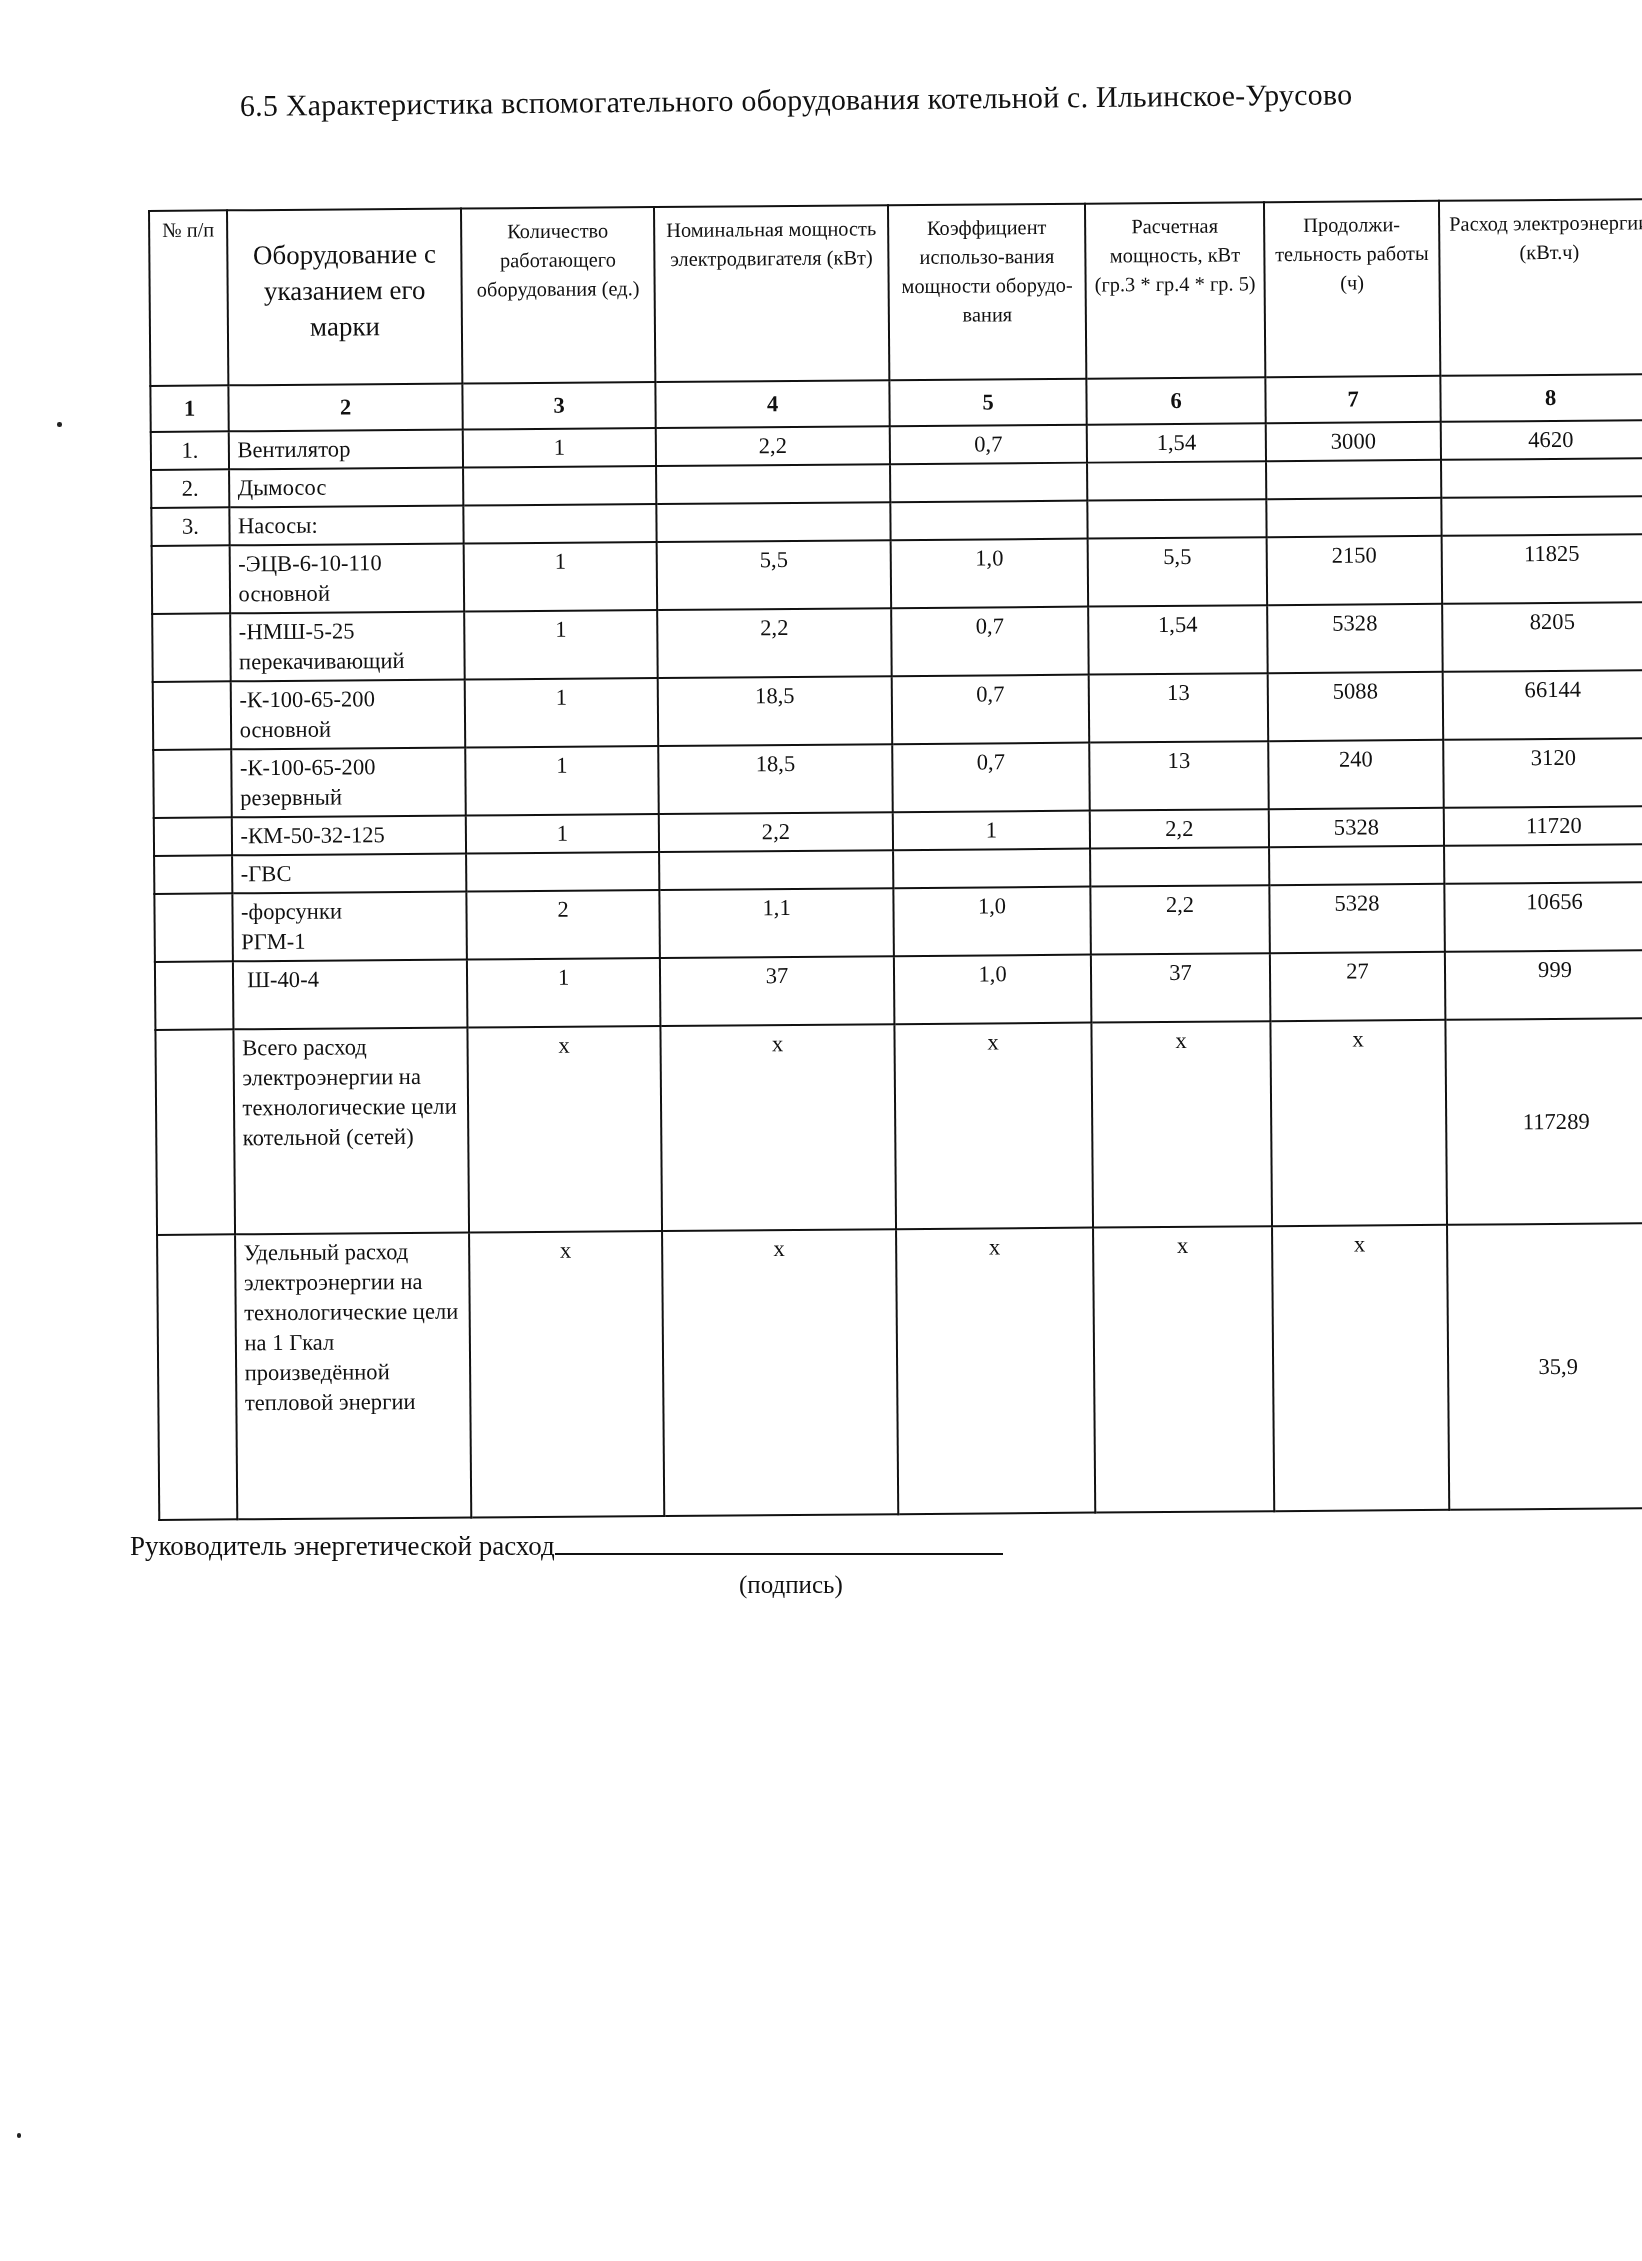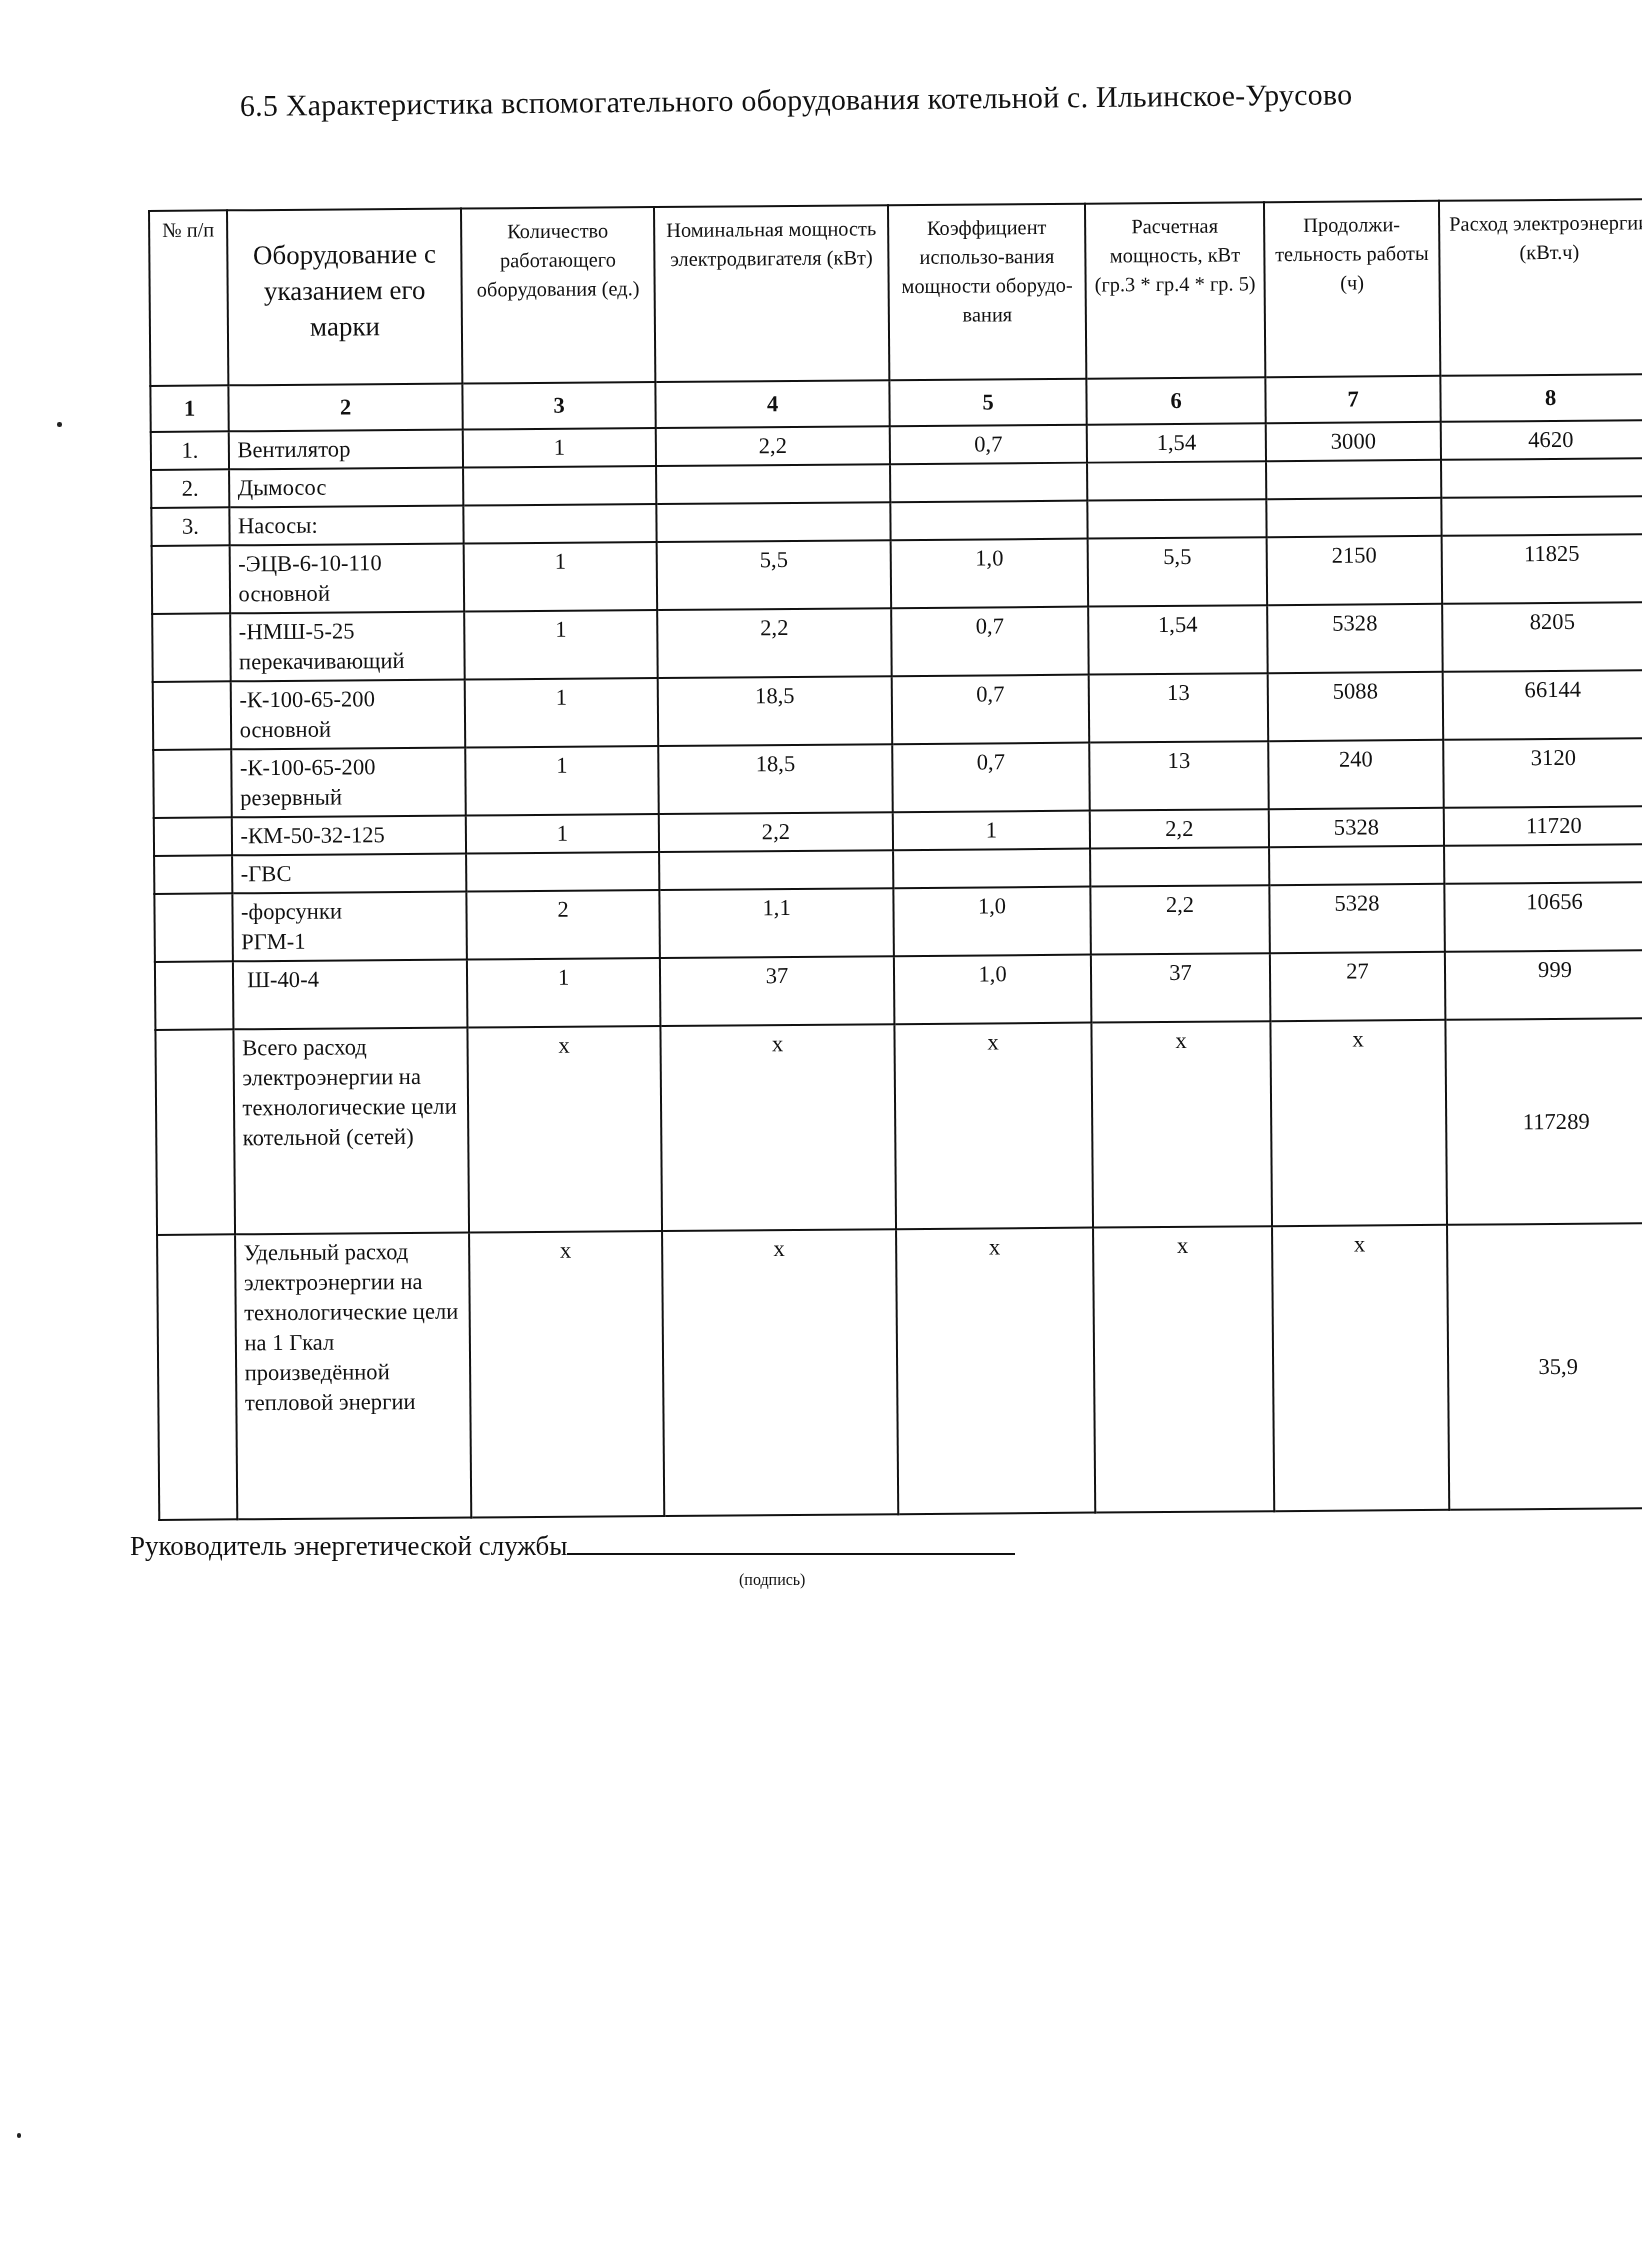--- a/index.html
+++ b/index.html
@@ -15,21 +15,21 @@
   th { text-align:center; font-size:20.4px; line-height:29px; padding-top:7.5px; }
   th.big { font-size:27px; line-height:36px; padding-top:26px; }
   th.num-hdr { font-size:20.4px; line-height:26px; padding-top:4.5px; }
   tr.colnums td { font-weight:bold; text-align:center; font-size:22.6px; padding:1.5px; height:41px; vertical-align:middle; }
   td.c { text-align:center; }
   td.name { text-align:left; padding-left:7.5px; }
   td.idx { text-align:center; padding-left:1.5px; padding-right:1.5px; }
   td.mid { vertical-align:middle; text-align:center; }
   .sign { position:absolute; left:130px; top:1529px; font-size:27px; white-space:nowrap; }
   .sign-line { display:inline-block; width:448px; border-bottom:2.3px solid #111; height:24px; vertical-align:baseline; }
-  .sign-caption { position:absolute; left:739px; top:1571px; font-size:16px; }
+  .sign-caption { position:absolute; left:739px; top:1571px; font-size:25px; }
   .speck { position:absolute; width:4.5px; height:4.5px; border-radius:50%; background:#222; }
 </style>
 </head>
 <body>
 
 <div class="page-title">6.5  Характеристика вспомогательного оборудования котельной с. Ильинское-Урусово</div>
 
 <div class="table-wrap">
 <table>
   <colgroup>
@@ -220,19 +220,19 @@
           <td class="c">x</td>
           <td class="c">x</td>
           <td class="c">x</td>
           <td class="mid">35,9</td>
         </tr>
       </tbody>
 </table>
 </div>
 
 <div class="sign">
-  <span>Руководитель энергетической службы</span><span class="sign-line"></span>
+  <span>Руководитель энергетической расход</span><span class="sign-line"></span>
 </div>
 <div class="sign-caption">(подпись)</div>
 
 <div class="speck" style="left:57px; top:422px;"></div>
 <div class="speck" style="left:16.6px; top:2133px;"></div>
 
 
 </body></html>

